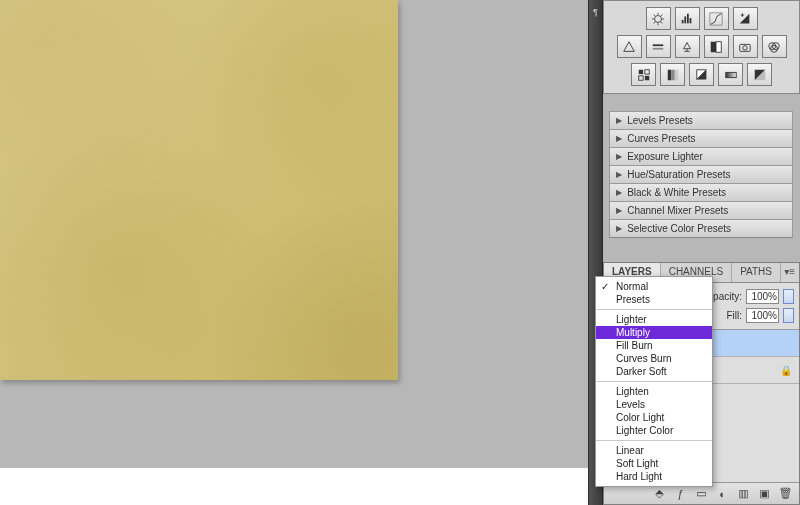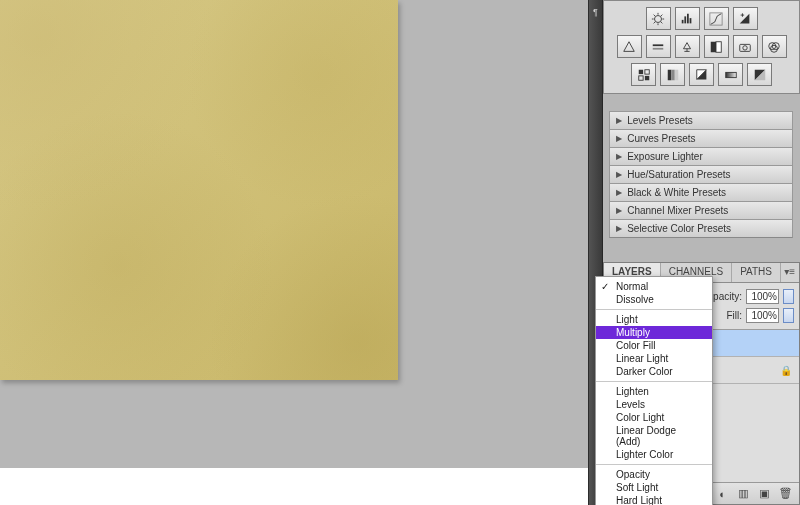--- a/index.html
+++ b/index.html
@@ -270,31 +270,30 @@
       <div class="lb-btn">▥</div>
       <div class="lb-btn">▣</div>
       <div class="lb-btn">🗑</div>
     </div>
   </div>
 
 </div>
 
 <div class="blend-menu">
   <div class="bm-item sel"><span class="bm-check">✓</span><span>Normal</span></div>
-  <div class="bm-item"><span>Dissolve</span></div>
+  <div class="bm-item"><span>Presets</span></div>
   <div class="bm-sep"></div>
-  <div class="bm-item"><span>Light</span></div>
+  <div class="bm-item"><span>Lighter</span></div>
   <div class="bm-item hl"><span>Multiply</span></div>
-  <div class="bm-item"><span>Color Fill</span></div>
-  <div class="bm-item"><span>Linear Light</span></div>
-  <div class="bm-item"><span>Darker Color</span></div>
+  <div class="bm-item"><span>Fill Burn</span></div>
+  <div class="bm-item"><span>Curves Burn</span></div>
+  <div class="bm-item"><span>Darker Soft</span></div>
   <div class="bm-sep"></div>
   <div class="bm-item"><span>Lighten</span></div>
   <div class="bm-item"><span>Levels</span></div>
   <div class="bm-item"><span>Color Light</span></div>
-  <div class="bm-item"><span>Linear Dodge (Add)</span></div>
   <div class="bm-item"><span>Lighter Color</span></div>
   <div class="bm-sep"></div>
-  <div class="bm-item"><span>Opacity</span></div>
+  <div class="bm-item"><span>Linear</span></div>
   <div class="bm-item"><span>Soft Light</span></div>
   <div class="bm-item"><span>Hard Light</span></div>
 
 </div>
 
 </body></html>

